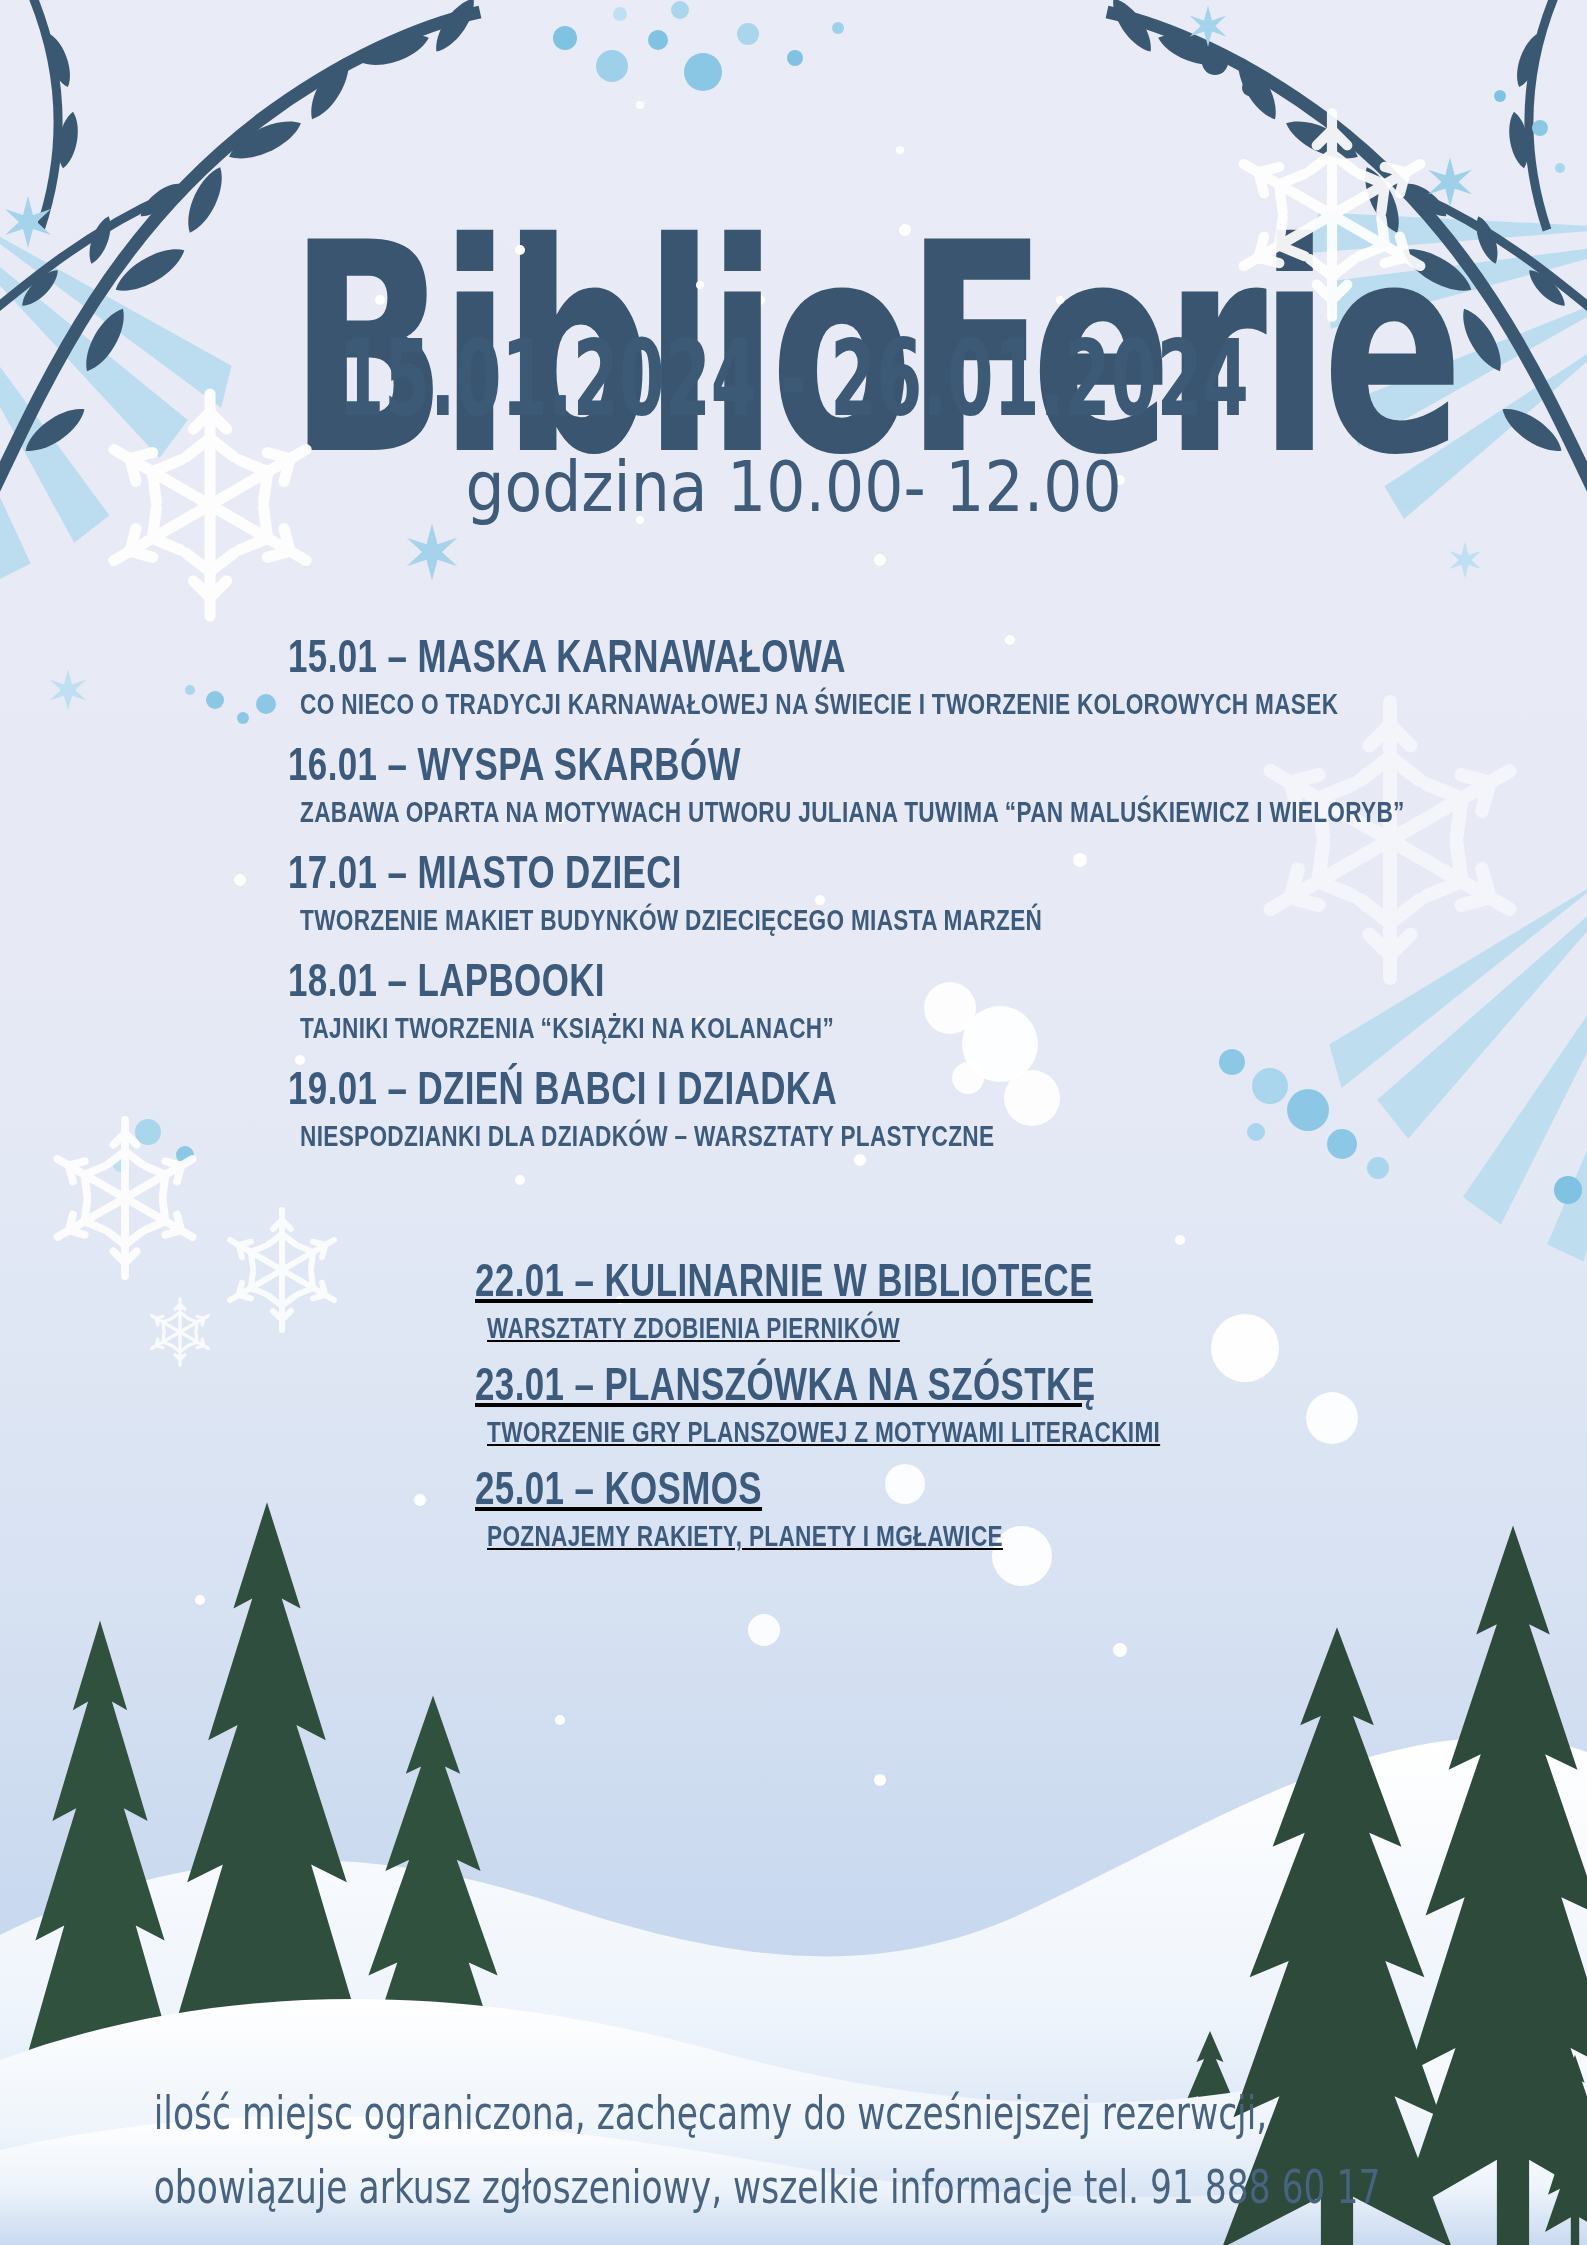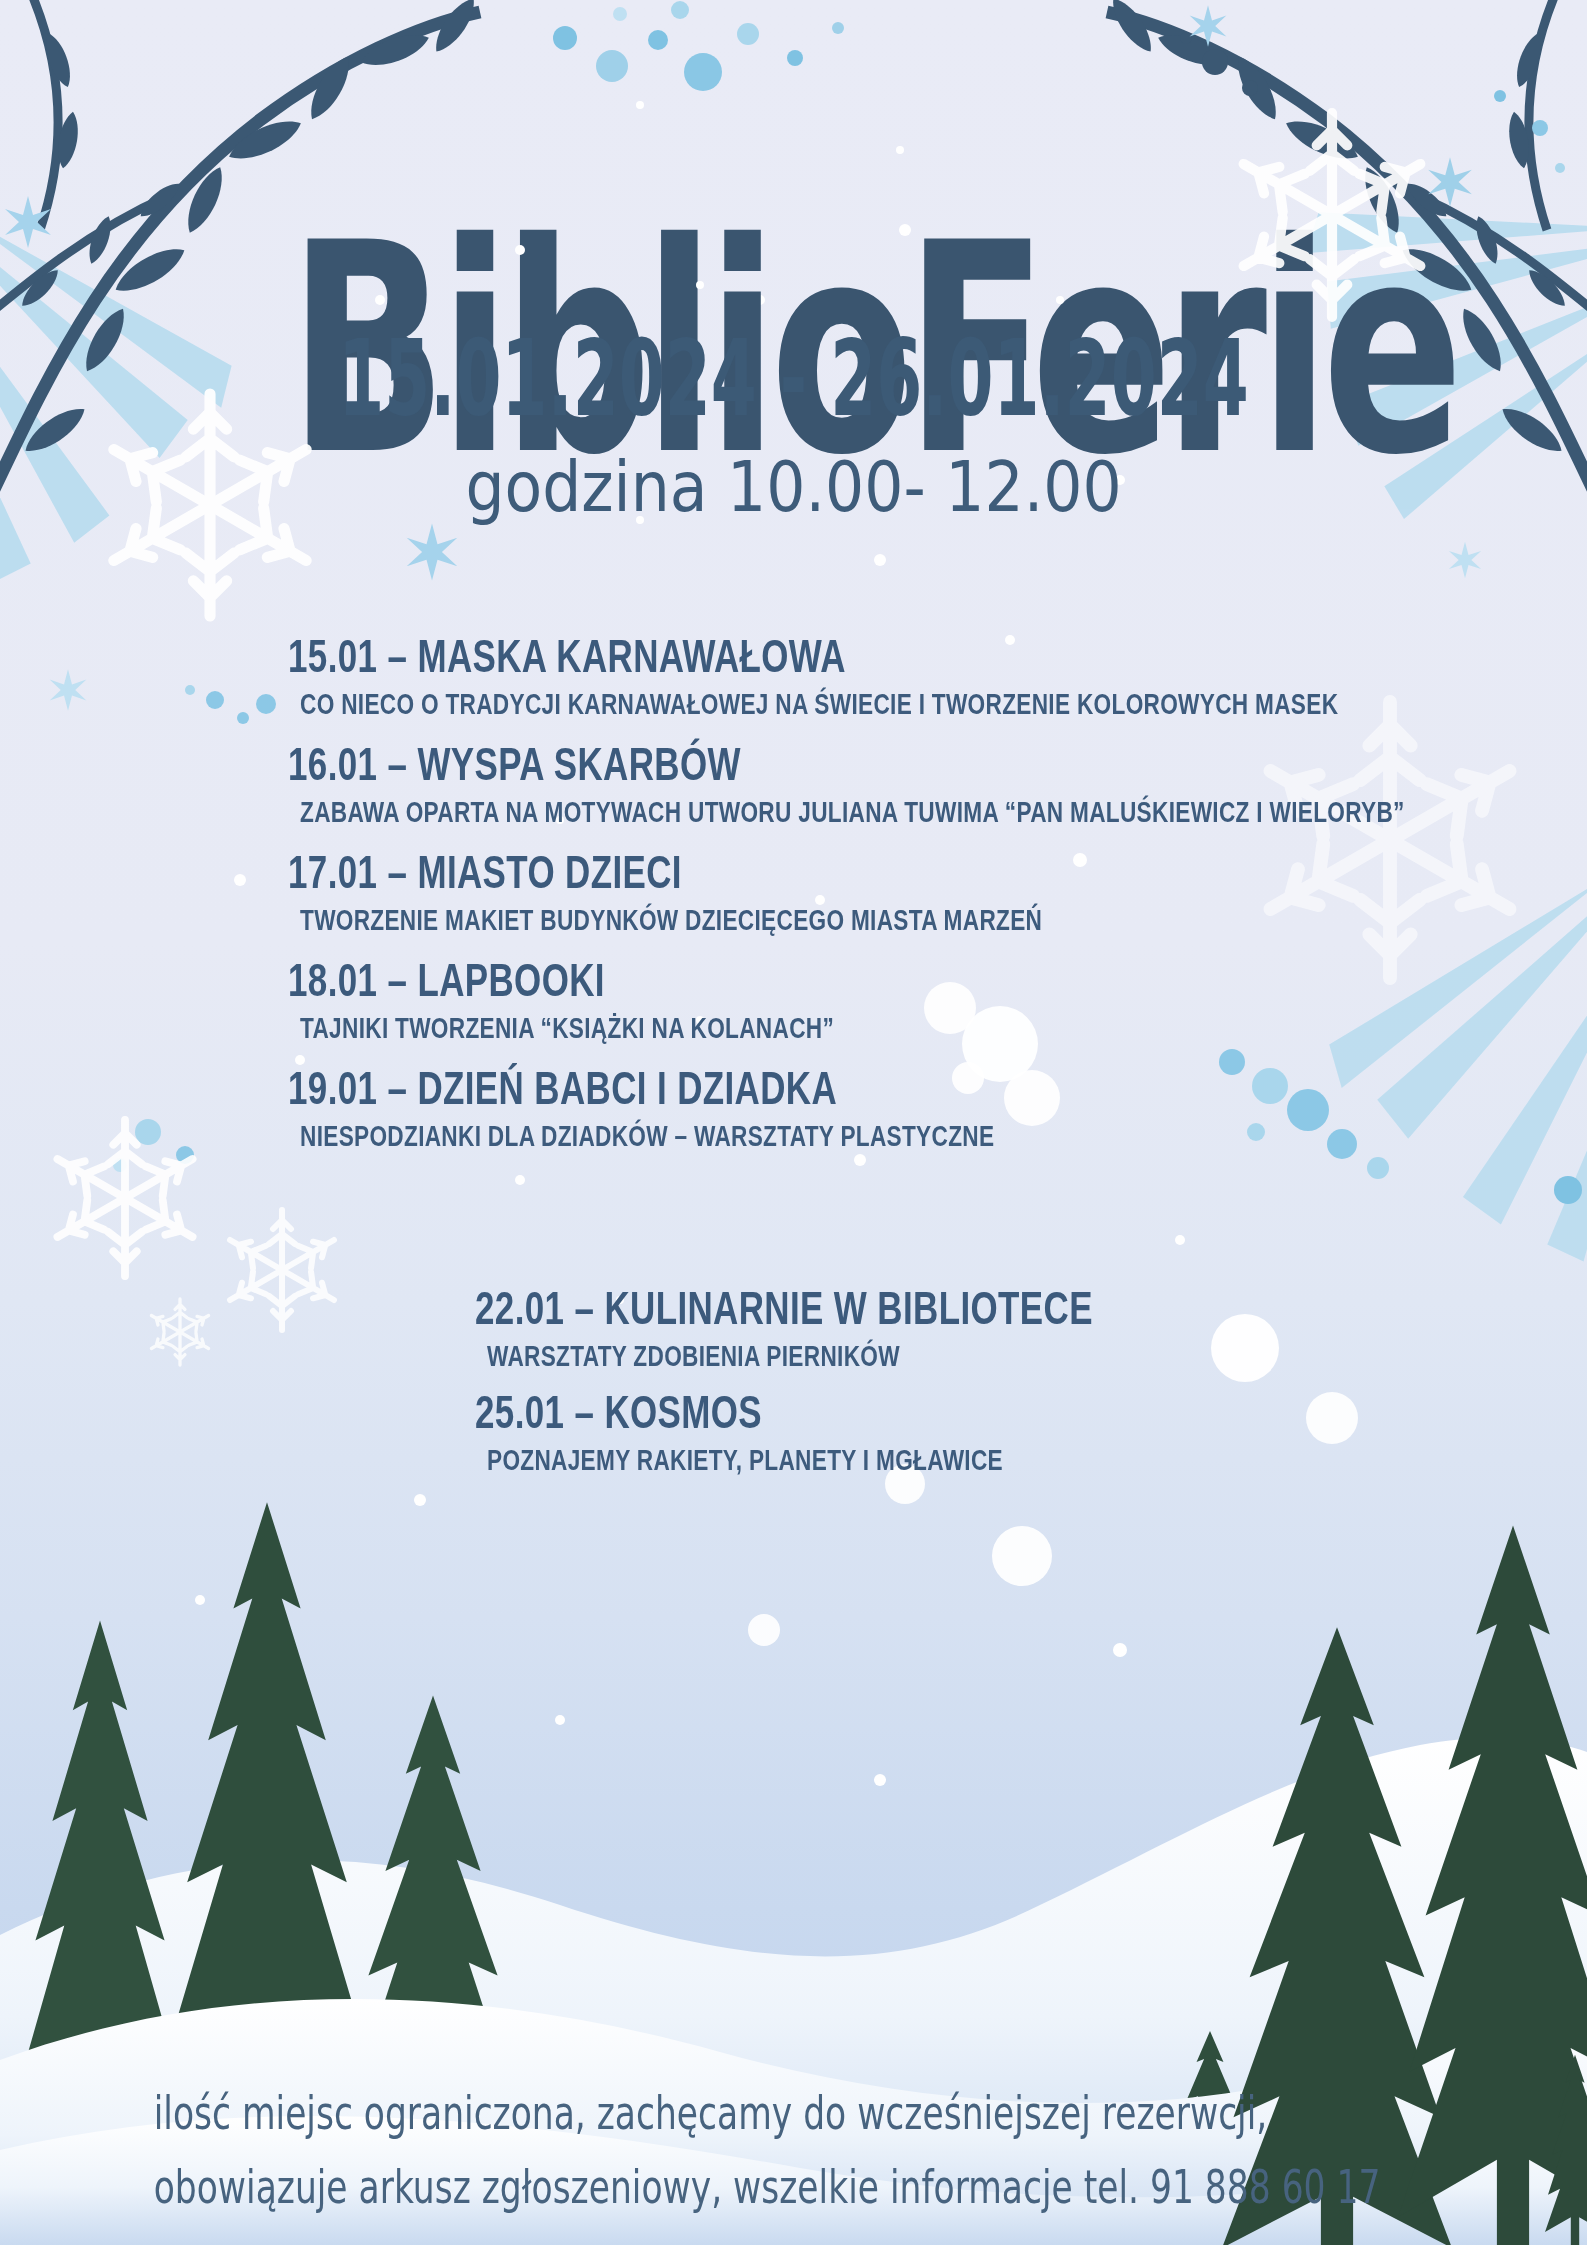--- a/index.html
+++ b/index.html
@@ -29,21 +29,21 @@
   }
   .time{
     position:absolute;left:0;top:446px;width:1587px;z-index:1;
     text-align:center;white-space:nowrap;
     font:400 70px/82px "DejaVu Sans",sans-serif;
     color:#3e5c7a;transform:scaleX(.88);transform-origin:50% 0;
   }
 
   .events{position:absolute;z-index:2;}
   .events.week1{left:288px;top:628px;}
-  .events.week2{left:475px;top:1280px;}
+  .events.week2{left:475px;top:1252px;text-decoration:underline;}
   .event-title{
     white-space:nowrap;
     font:700 46px/56px "Liberation Sans",sans-serif;
     letter-spacing:.5px;color:#3c5a7c;
     transform:scaleX(.76);transform-origin:0 0;
   }
   .event-desc{
     white-space:nowrap;
     font:700 29px/36px "Liberation Sans",sans-serif;
     letter-spacing:.4px;color:#3d5b7d;
@@ -262,20 +262,24 @@
       </div>
     </section>
 
   <section class="events week2">
 
       <div class="event">
         <div class="event-title">22.01 – KULINARNIE W BIBLIOTECE</div>
         <div class="event-desc">WARSZTATY ZDOBIENIA PIERNIKÓW</div>
       </div>
 
+      <div class="event">
+        <div class="event-title">23.01 – PLANSZÓWKA NA SZÓSTKĘ</div>
+        <div class="event-desc">TWORZENIE GRY PLANSZOWEJ Z MOTYWAMI LITERACKIMI</div>
+      </div>
 
 
       <div class="event">
         <div class="event-title">25.01 – KOSMOS</div>
         <div class="event-desc">POZNAJEMY RAKIETY, PLANETY I MGŁAWICE</div>
       </div>
 
     </section>
 
   <footer class="footer">

